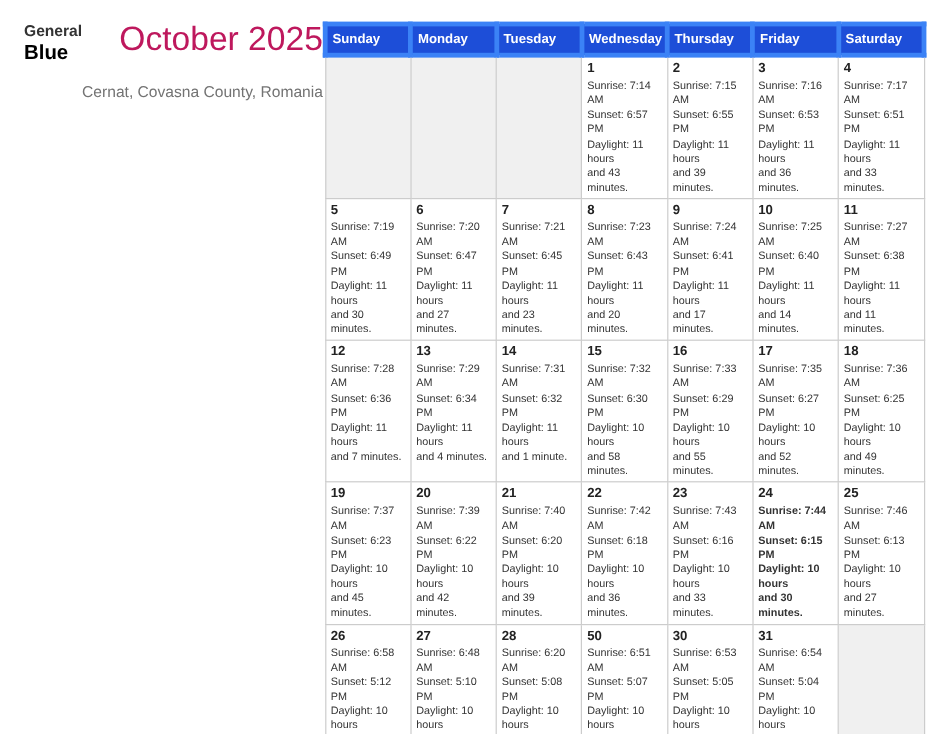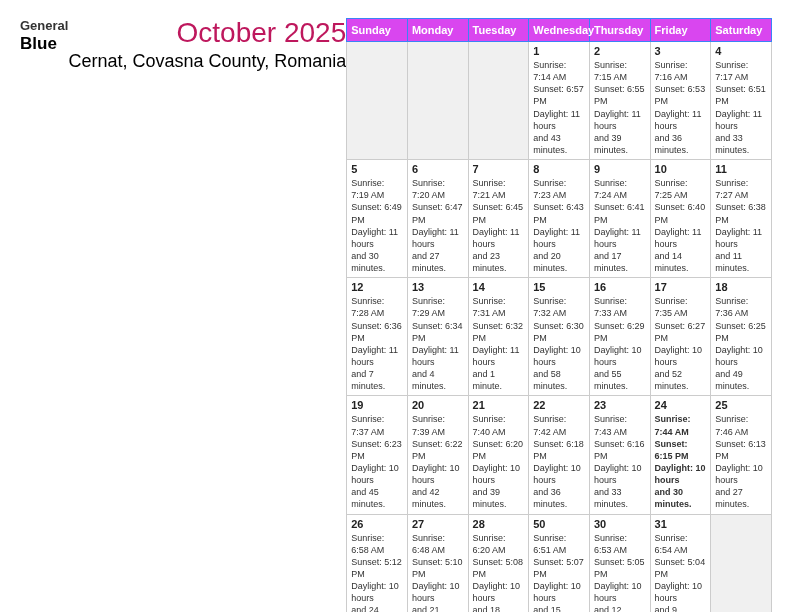--- a/index.html
+++ b/index.html
@@ -31,39 +31,39 @@
     .title-section {
       text-align: right;
     }
     .month-title {
       font-size: 28px;
       font-weight: normal;
       color: #be185d;
       line-height: 1.1;
     }
     .location-title {
-      font-size: 18px;
-      color: #000000;
-      margin-top: 2px;
+      font-size: 13px;
+      color: #737373;
+      margin-top: 20px;
     }
     .calendar {
       flex: 1;
       border: 1px solid #ccc;
       border-collapse: collapse;
       width: 100%;
       table-layout: fixed;
     }
     .calendar th {
-      background: #d946ef;
+      background: #1d4ed8;
       color: #fff;
       font-size: 11px;
       font-weight: bold;
       padding: 5px 4px;
       text-align: left;
-      border: 1px solid #3b82f6;
+      border: 4px solid #3b82f6;
     }
     .calendar td {
       vertical-align: top;
       padding: 3px 4px;
       border: 1px solid #ccc;
       font-size: 9.5px;
       color: #333;
       background: #fff;
       height: 88px;
       width: 113px;

